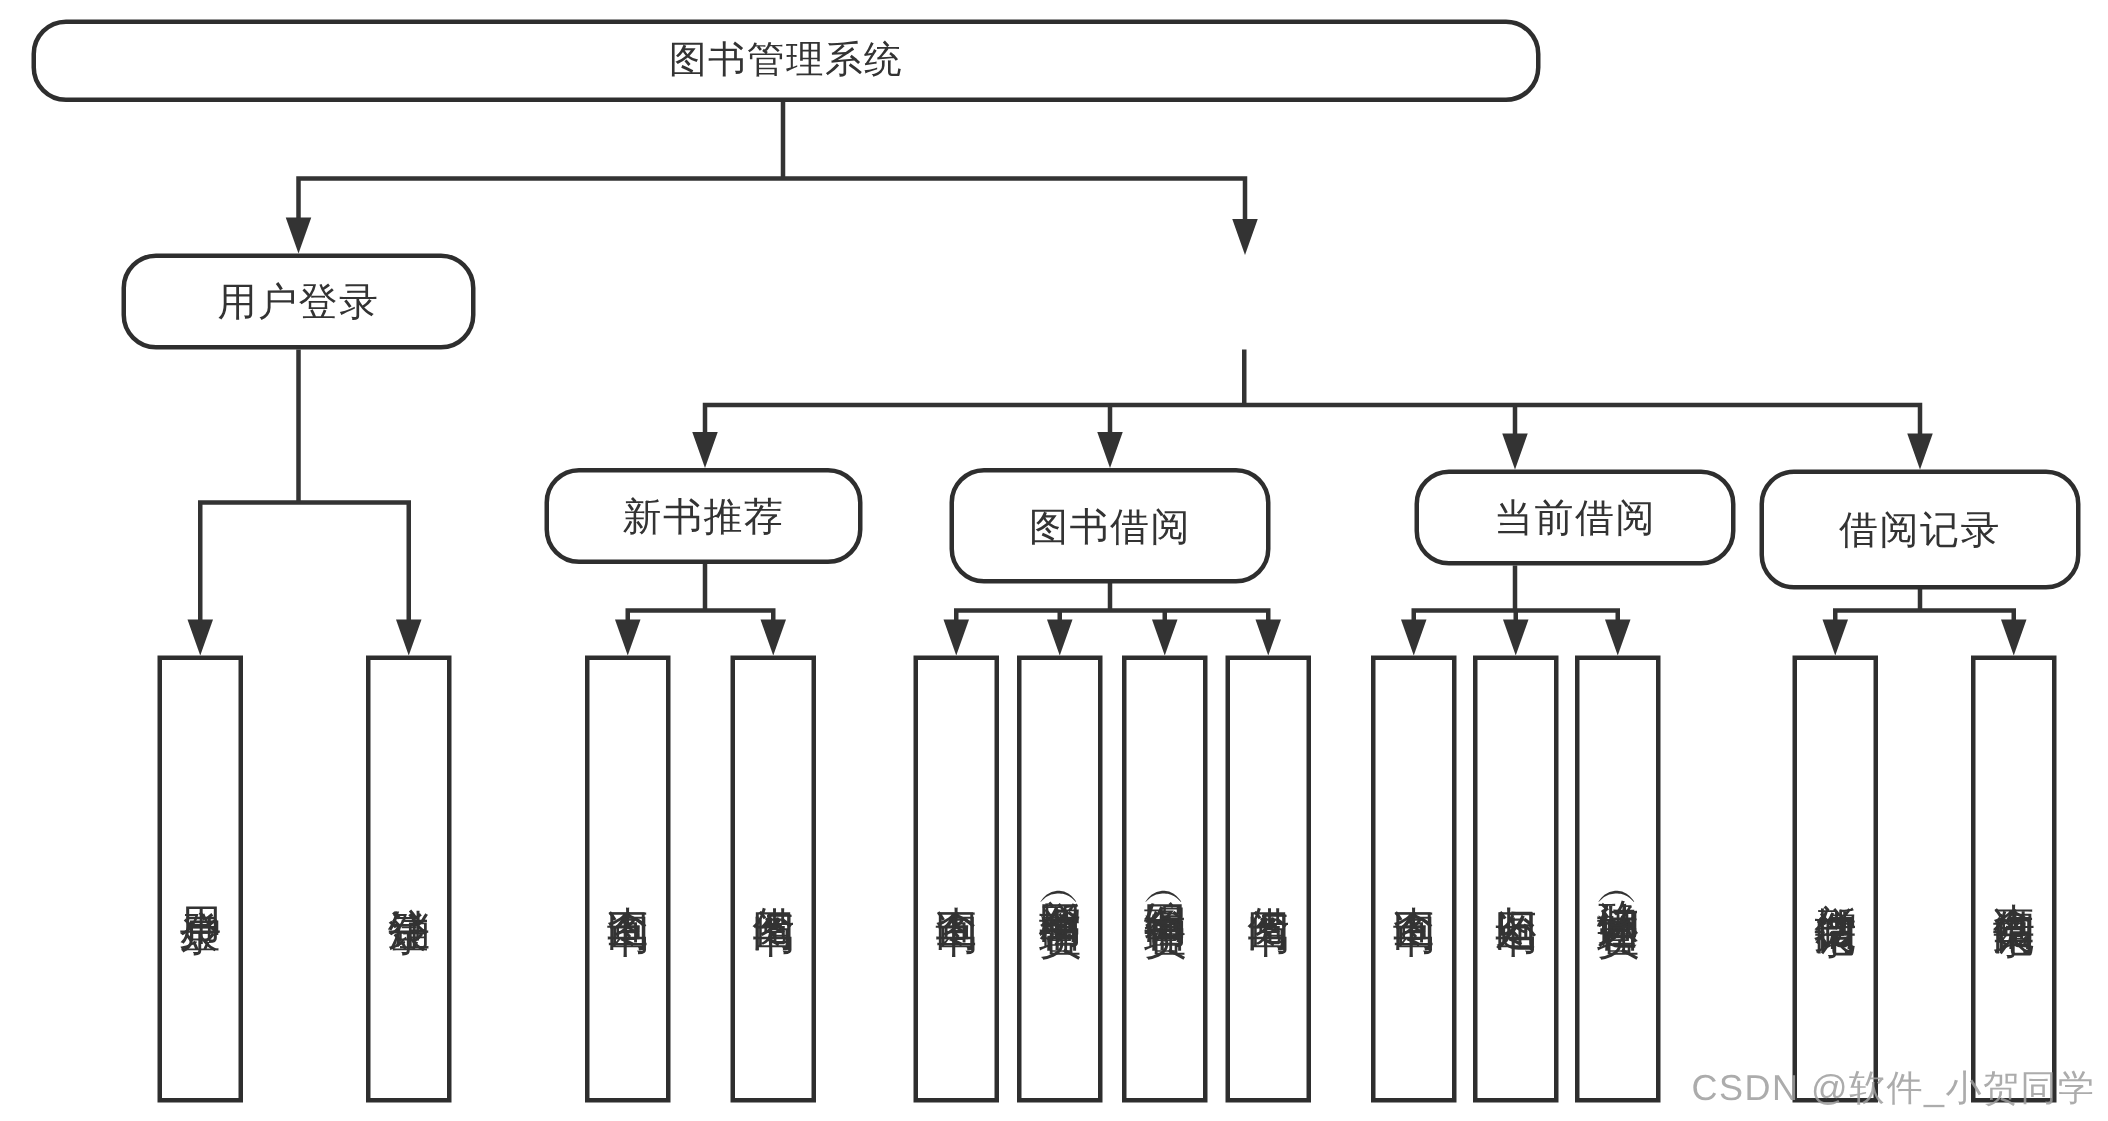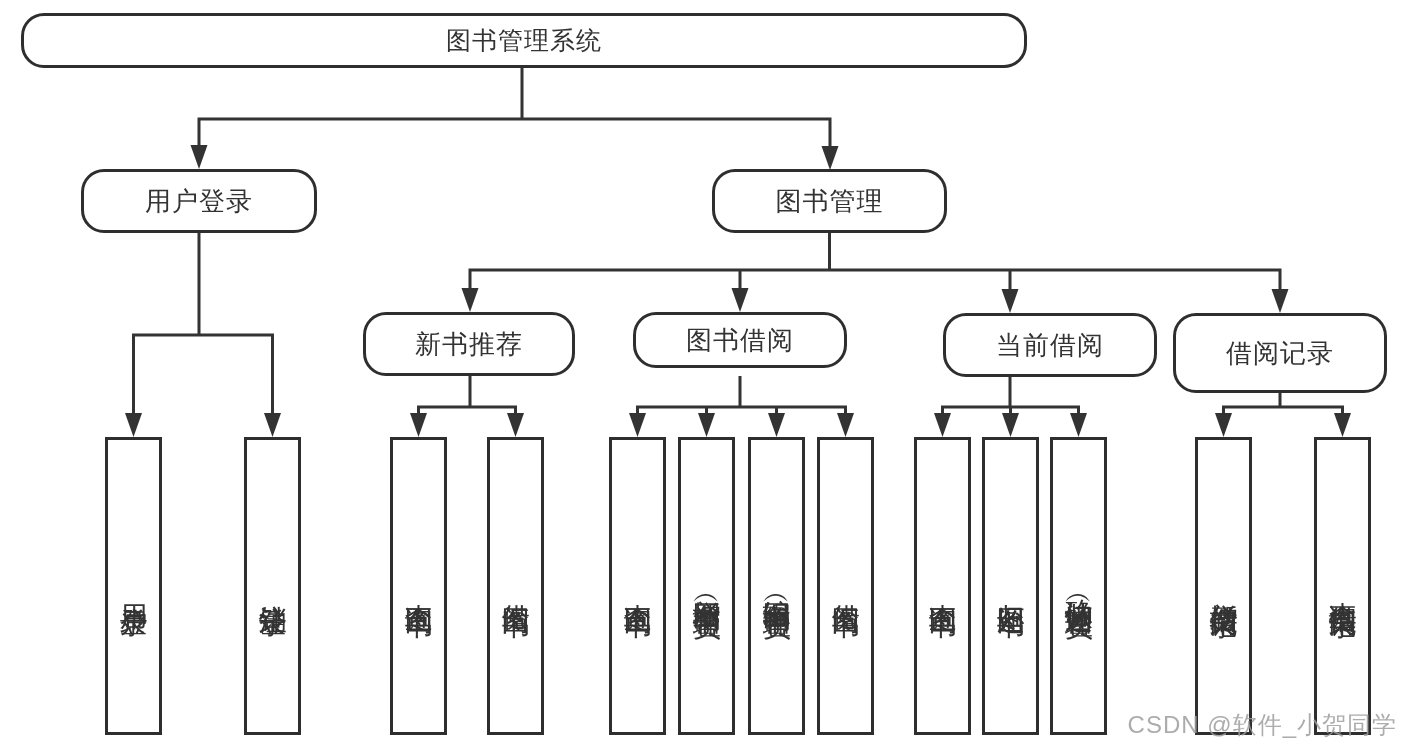--- a/index.html
+++ b/index.html
@@ -102,24 +102,23 @@
       <polygon points="1070,413 1087,413 1078.5,437"></polygon>
 
       <polygon points="1215,413 1232,413 1223.5,437"></polygon>
       <polygon points="1334,413 1351,413 1342.5,437"></polygon>
     </g>
   </svg>
 
   <div class="node hnode root-node" style="left:21px; top:13px; width:1006px; height:55px;">图书管理系统</div>
 
   <div class="node hnode" style="left:81px; top:169px; width:236px; height:64px;">用户登录</div>
-  <div class="node hnode" style="left:712px; top:169px; width:235px; height:64px;">图书管理</div>
 
   <div class="node hnode" style="left:363px; top:312px; width:212px; height:64px;">新书推荐</div>
-  <div class="node hnode" style="left:633px; top:312px; width:214px; height:56px;">图书借阅</div>
+  <div class="node hnode" style="left:633px; top:312px; width:214px; height:77px;">图书借阅</div>
   <div class="node hnode" style="left:903px; top:313px; width:214px; height:64px;margin-left:40px;">当前借阅</div>
   <div class="node hnode" style="left:1173px; top:313px; width:214px; height:80px;">借阅记录</div>
 
   <div class="node vnode" style="left:105px; top:437px; width:57px; height:298px;">用户登录</div>
   <div class="node vnode" style="left:244px; top:437px; width:57px; height:298px;">注销登录</div>
 
   <div class="node vnode" style="left:390px; top:437px; width:57px; height:298px;">查询图书</div>
   <div class="node vnode" style="left:487px; top:437px; width:57px; height:298px;">借阅图书</div>
 
   <div class="node vnode" style="left:609px; top:437px; width:57px; height:298px;">查询图书</div>

